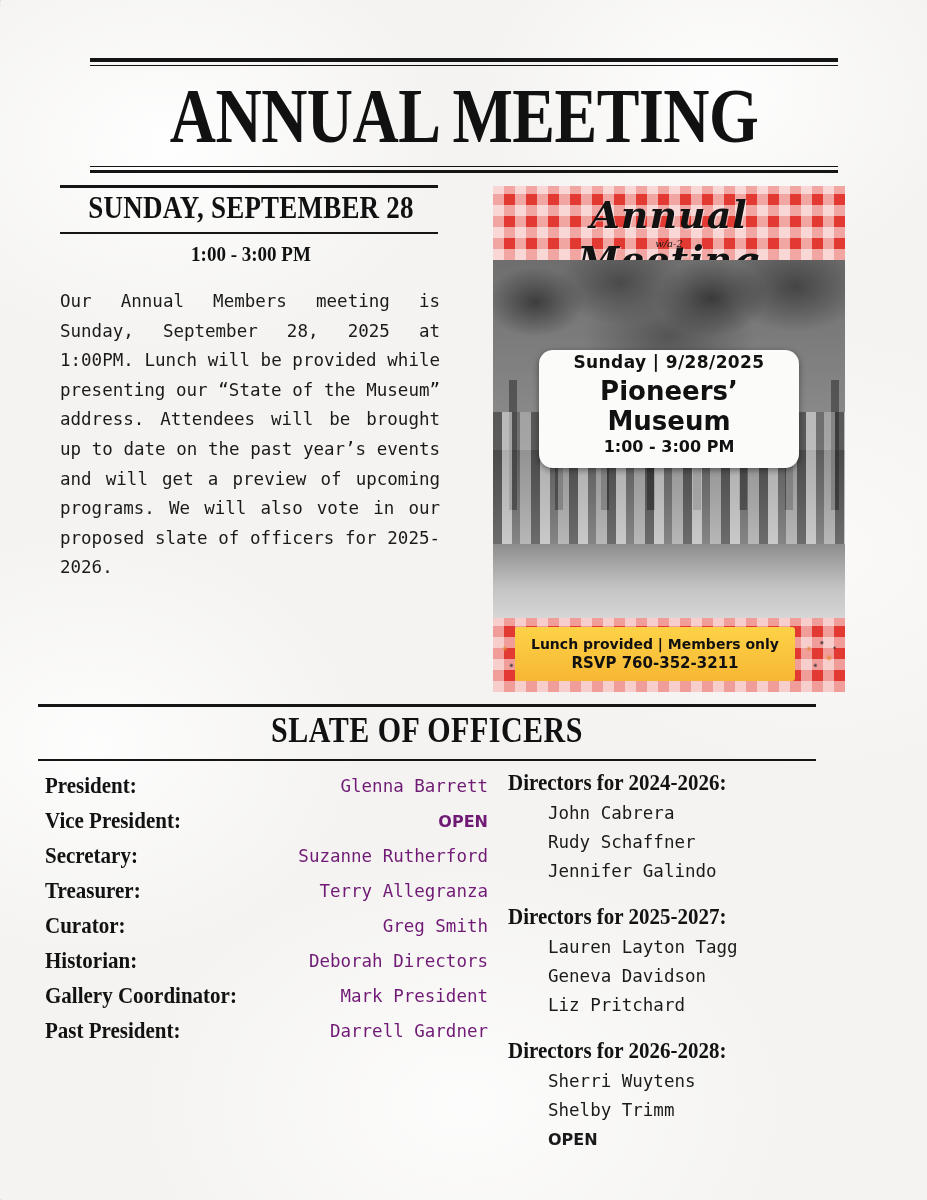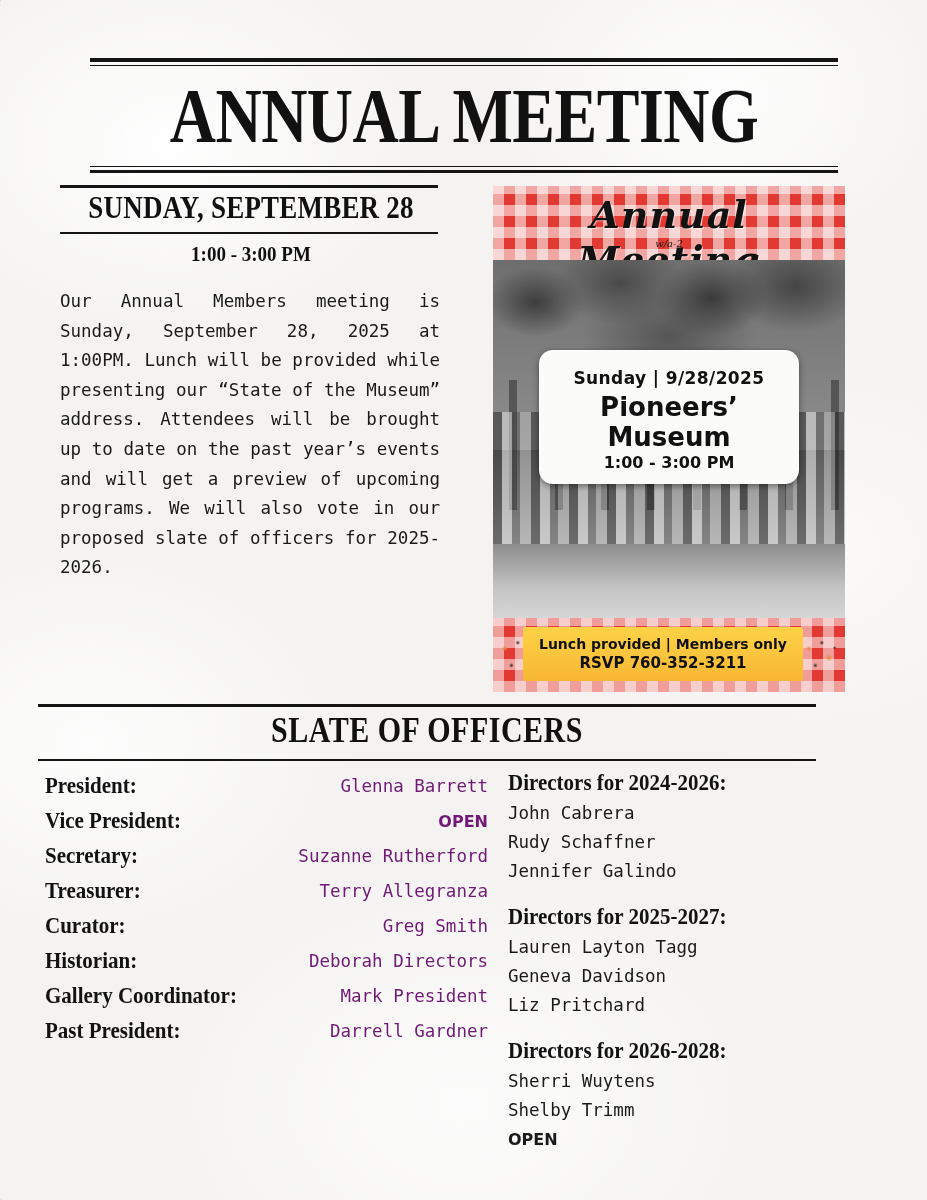--- a/index.html
+++ b/index.html
@@ -204,21 +204,21 @@
     background: linear-gradient(180deg, #8d8d8d, #c4c4c4 60%, #d6d6d6);
   }
   .callout {
     position: absolute;
     top: 90px;
     left: 46px;
     width: 260px;
     background: #fbfbf9;
     border-radius: 14px;
     box-shadow: 0 2px 6px rgba(0,0,0,0.45);
-    padding: 18px 0 12px 0;
+    padding: 2px 0 12px 0;
     text-align: center;
   }
   .callout .line1 {
     font-family: "DejaVu Sans", sans-serif;
     font-weight: bold;
     font-size: 17px;
     color: #111;
     letter-spacing: 0.4px;
   }
   .callout .line2 {
@@ -240,21 +240,21 @@
     bottom: 0; left: 0;
     width: 352px;
     height: 74px;
     background-color: #e23a32;
     background-image:
       repeating-linear-gradient(0deg, rgba(255,255,255,0.5) 0 11px, rgba(255,255,255,0) 11px 22px),
       repeating-linear-gradient(90deg, rgba(255,255,255,0.5) 0 11px, rgba(255,255,255,0) 11px 22px);
   }
   .footer-band {
     position: absolute;
-    top: 9px; left: 30px;
+    top: 9px; left: 22px;
     width: 280px;
     height: 54px;
     background: linear-gradient(180deg, #fdd247, #f7b733);
     border-radius: 3px;
     text-align: center;
   }
   .footer-band .fl1 {
     font-family: "DejaVu Sans", sans-serif;
     font-weight: bold;
     font-size: 14px;
@@ -358,20 +358,21 @@
     color: #121212;
     margin-bottom: 4px;
     transform: scaleY(1.12);
     transform-origin: left center;
   }
   .dir-name {
     font-family: "DejaVu Sans Mono", monospace;
     font-size: 17.5px;
     line-height: 29px;
     color: #1a1a1a;
+    margin-left: 40px;
   }
   .dir-name.open {
     font-family: "DejaVu Sans", sans-serif;
     font-weight: bold;
     font-size: 16px;
   }
 </style>
 </head>
 <body>
 

